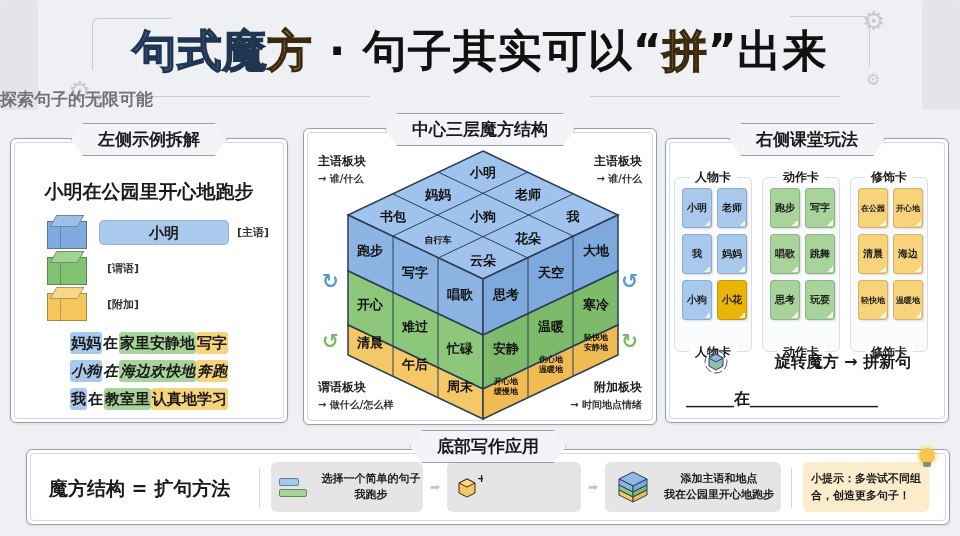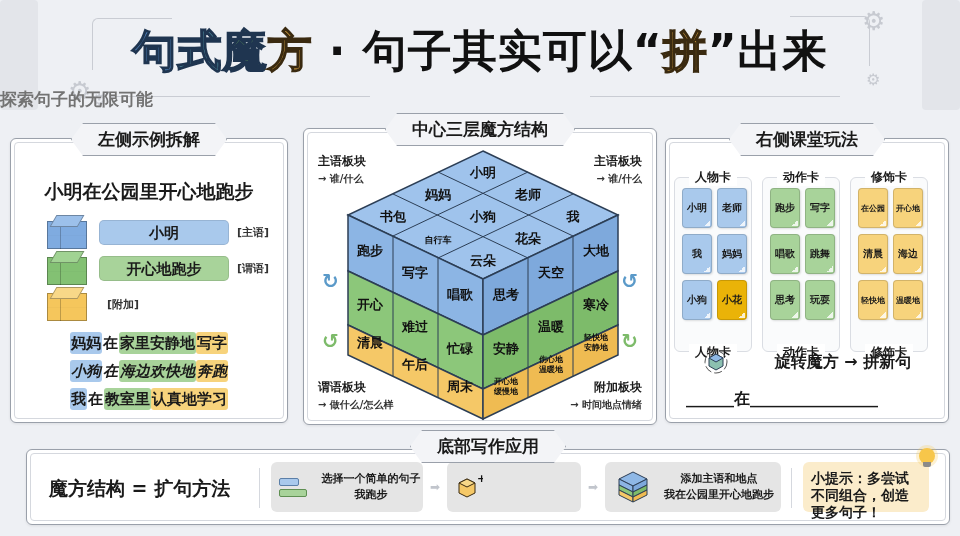--- a/index.html
+++ b/index.html
@@ -53,21 +53,21 @@
 .rotate-line{position:absolute;top:210px;left:0;width:100%;text-align:center;font-size:16px;font-weight:bold;display:flex;justify-content:center;align-items:center;gap:40px;}
 .rot-icon{width:26px;height:26px;margin-right:6px;position:relative;}
 .blank-line{position:absolute;top:250px;left:20px;width:244px;font-size:16px;font-weight:bold;}
 
 #bottom{left:26px;top:449px;width:924px;height:76px;}
 .b-title{position:absolute;left:22px;top:0;height:76px;line-height:76px;font-size:19px;font-weight:bold;}
 .b-div{position:absolute;top:18px;width:1px;height:40px;background:#d5d8de;}
 .step{position:absolute;top:12px;height:50px;background:#e5e5e5;border-radius:6px;display:flex;align-items:center;}
 .step-text{font-size:11px;font-weight:bold;text-align:center;line-height:16px;}
 .step-arrow{position:absolute;top:30px;color:#c1c5cc;font-size:12px;}
-.tip{position:absolute;top:12px;left:776px;width:126px;height:50px;background:#fbeccb;border-radius:6px;font-size:14px;font-weight:bold;padding:8px 8px;line-height:17px;}
+.tip{position:absolute;top:12px;left:776px;width:126px;height:50px;background:#fbeccb;border-radius:6px;font-size:11px;font-weight:bold;padding:8px 8px;line-height:17px;}
 .bulb{position:absolute;right:-6px;top:-14px;width:16px;height:16px;background:#f7c64a;border-radius:50%;box-shadow:0 0 0 3px rgba(247,198,74,.25);}
 .bulb::after{content:"";position:absolute;left:4px;top:14px;width:8px;height:5px;background:#8a8a8a;border-radius:0 0 2px 2px;}
 </style>
 </head>
 <body>
 
 <div class="bg-puzzle" style="left:0;top:0;width:38px;height:110px;"></div>
 <div class="bg-puzzle" style="left:922px;top:0;width:38px;height:110px;"></div>
 <div class="circuit" style="left:92px;top:18px;width:80px;height:52px;border-right:none;border-bottom:none;border-radius:6px 0 0 0;"></div>
 <div class="circuit" style="left:110px;top:96px;width:260px;height:0;border-width:1px 0 0 0;"></div>
@@ -95,21 +95,20 @@
         <div class="top" style="background:#9cc0ea;border:1px solid rgba(0,0,0,.3);"></div>
       </div>
     <div class="lp-bar" style="background:#a9c9ec;">小明</div>
     <span class="lp-tag">[主语]</span>
   </div>
   <div class="lp-row" style="top:112px;">
     <div class="mini-cube">
         <div class="face" style="background-color:#83c173;"></div>
         <div class="top" style="background:#a1d393;border:1px solid rgba(0,0,0,.3);"></div>
       </div>
-    <div class="lp-bar" style="background:#a8d39a;">开心地跑步</div>
     <span class="lp-tag">[谓语]</span>
   </div>
   <div class="lp-row" style="top:148px;">
     <div class="mini-cube">
         <div class="face" style="background-color:#f5c65c;"></div>
         <div class="top" style="background:#f8d888;border:1px solid rgba(0,0,0,.3);"></div>
       </div>
     <span class="lp-tag">[附加]</span>
   </div>
 

